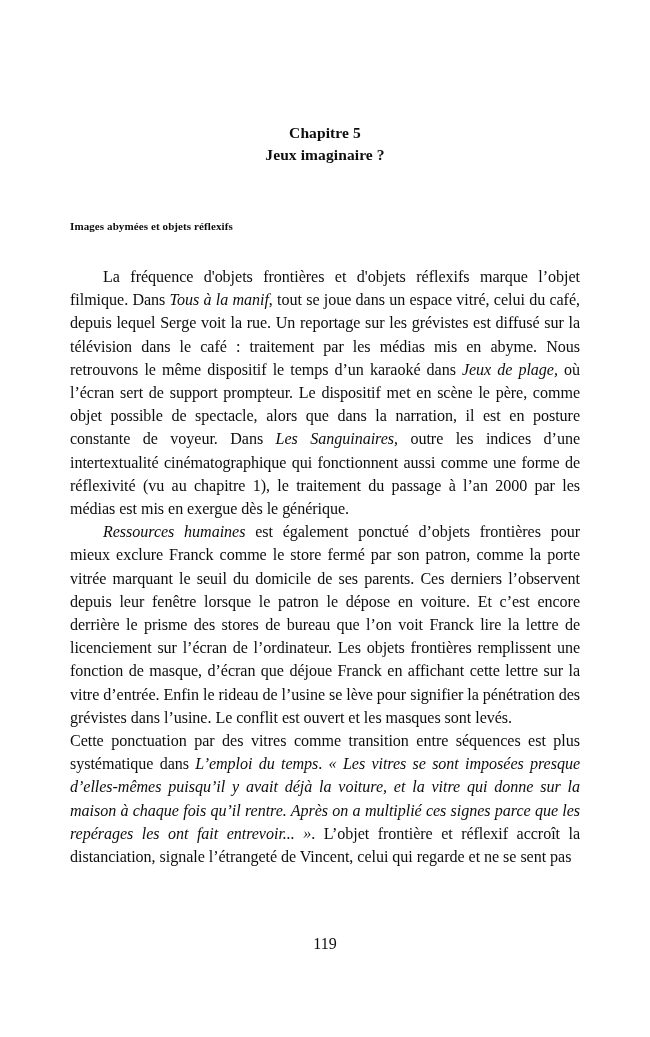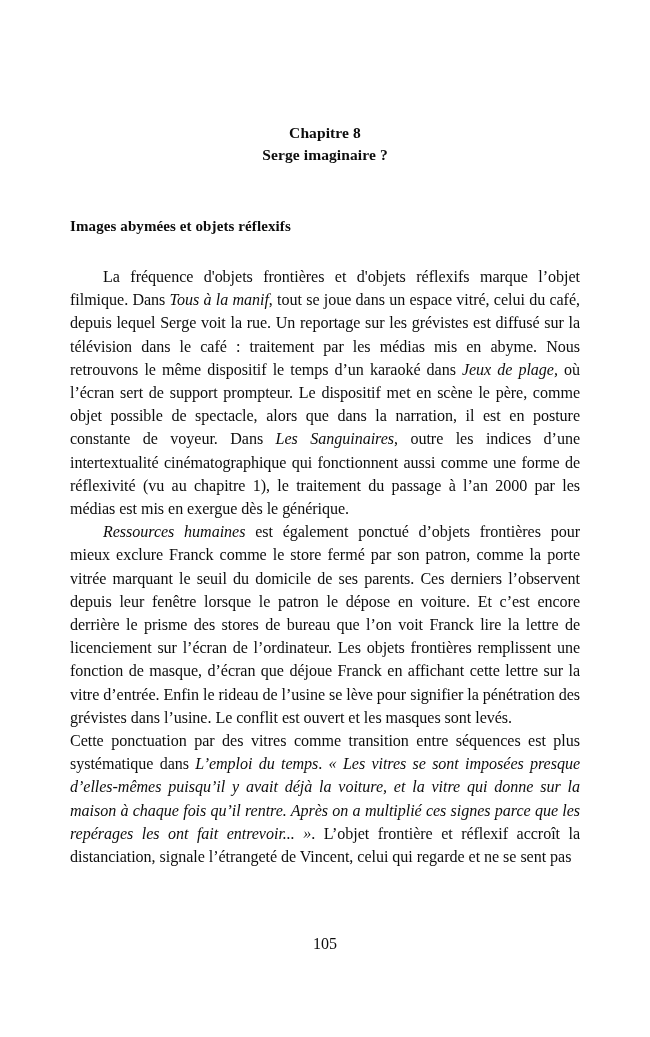--- a/index.html
+++ b/index.html
@@ -28,21 +28,21 @@
     font-size: 15.5px;
     line-height: 22px;
     margin-top: 122px;
     letter-spacing: 0.1px;
   }
   .chapter-head .line {
     display: block;
   }
   .section-head {
     font-weight: bold;
-    font-size: 15px;
+    font-size: 11px;
     line-height: 21px;
     margin-top: 50px;
     letter-spacing: 0.1px;
   }
   .body-text {
     font-size: 16.1px;
     line-height: 23.2px;
     text-align: justify;
     text-justify: inter-word;
     hyphens: none;
@@ -75,33 +75,33 @@
   }
 </style>
 </head>
 <body>
 
 <div class="page">
 
   <div class="content">
 
     <div class="chapter-head">
-      <span class="line">Chapitre 8</span>
-      <span class="line">Serge imaginaire ?</span>
+      <span class="line">Chapitre 5</span>
+      <span class="line">Jeux imaginaire ?</span>
     </div>
 
     <div class="section-head">Images abymées et objets réflexifs</div>
 
     <div class="body-text">
 
       <p class="para first-para indented"><span>La fréquence d'objets frontières et d'objets réflexifs marque l’objet filmique. Dans </span><span class="it">Tous à la manif</span><span>, tout se joue dans un espace vitré, celui du café, depuis lequel Serge voit la rue. Un reportage sur les grévistes est diffusé sur la télévision dans le café : traitement par les médias mis en abyme. Nous retrouvons le même dispositif le temps d’un karaoké dans </span><span class="it">Jeux de plage,</span><span> où l’écran sert de support prompteur. Le dispositif met en scène le père, comme objet possible de spectacle, alors que dans la narration, il est en posture constante de voyeur. Dans </span><span class="it">Les Sanguinaires</span><span>, outre les indices d’une intertextualité cinématographique qui fonctionnent aussi comme une forme de réflexivité (vu au chapitre 1), le traitement du passage à l’an 2000 par les médias est mis en exergue dès le générique.</span></p>
 
       <p class="para indented"><span class="it">Ressources humaines</span><span> est également ponctué d’objets frontières pour mieux exclure Franck comme le store fermé par son patron, comme la porte vitrée marquant le seuil du domicile de ses parents. Ces derniers l’observent depuis leur fenêtre lorsque le patron le dépose en voiture. Et c’est encore derrière le prisme des stores de bureau que l’on voit Franck lire la lettre de licenciement sur l’écran de l’ordinateur. Les objets frontières remplissent une fonction de masque, d’écran que déjoue Franck en affichant cette lettre sur la vitre d’entrée. Enfin le rideau de l’usine se lève pour signifier la pénétration des grévistes dans l’usine. Le conflit est ouvert et les masques sont levés.</span></p>
 
       <p class="para flush"><span>Cette ponctuation par des vitres comme transition entre séquences est plus systématique dans </span><span class="it">L’emploi du temps</span><span>. </span><span class="it">« Les vitres se sont imposées presque d’elles-mêmes puisqu’il y avait déjà la voiture, et la vitre qui donne sur la maison à chaque fois qu’il rentre. Après on a multiplié ces signes parce que les repérages les ont fait entrevoir... »</span><span>. L’objet frontière et réflexif accroît la distanciation, signale l’étrangeté de Vincent, celui qui regarde et ne se sent pas</span></p>
 
     </div>
 
   </div>
 
-  <div class="page-number">105</div>
+  <div class="page-number">119</div>
 
 </div>
 
 </body></html>

